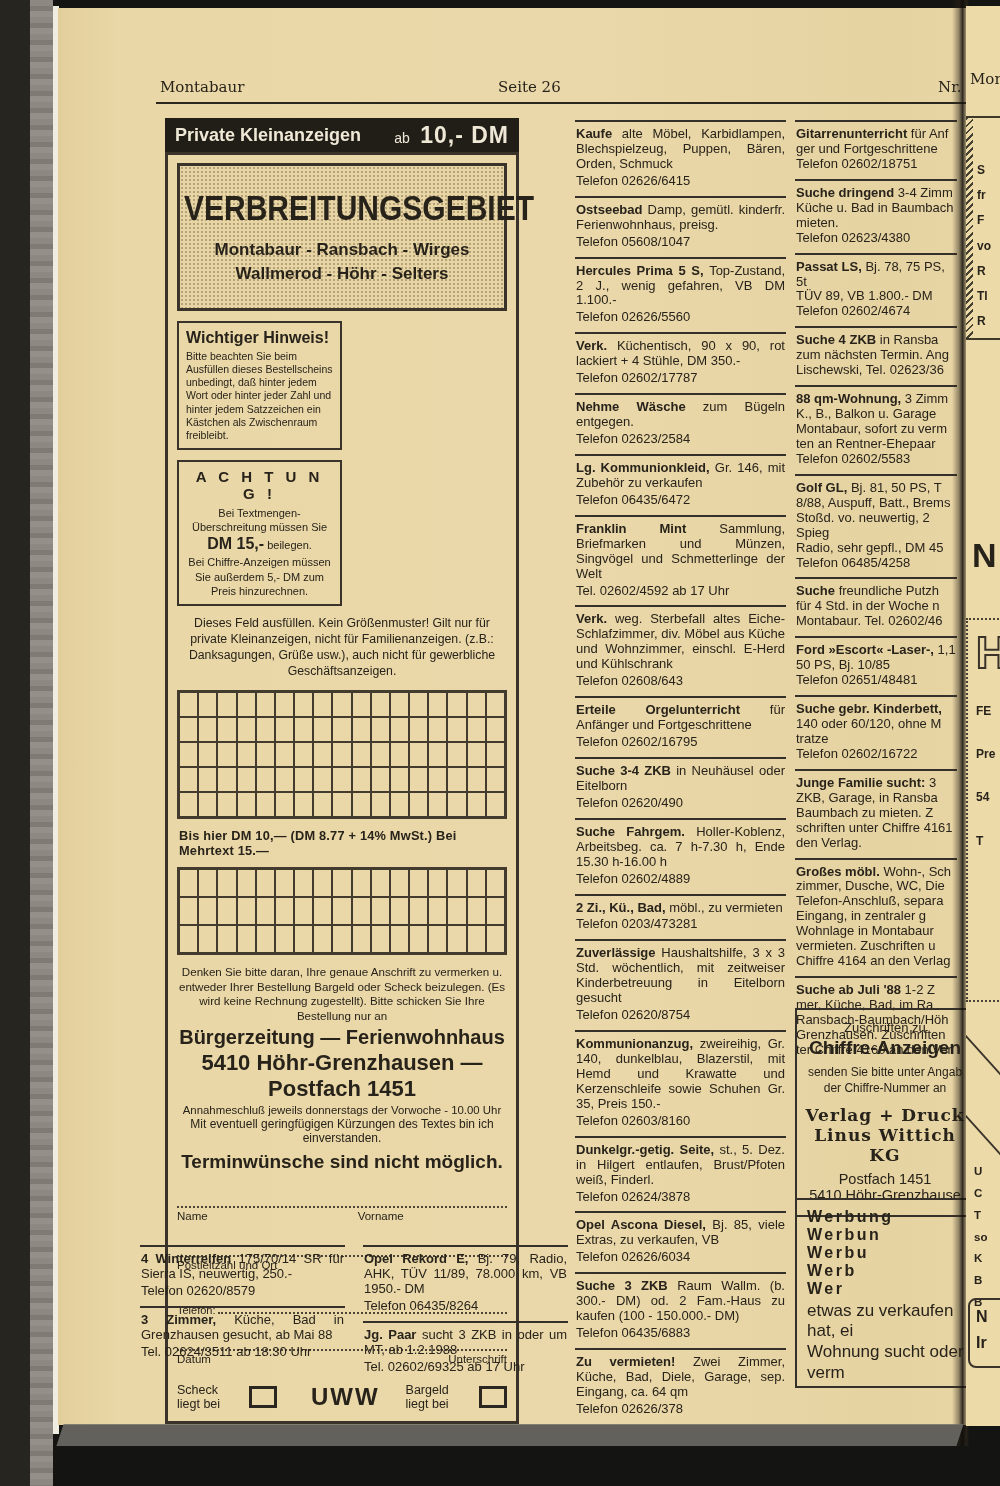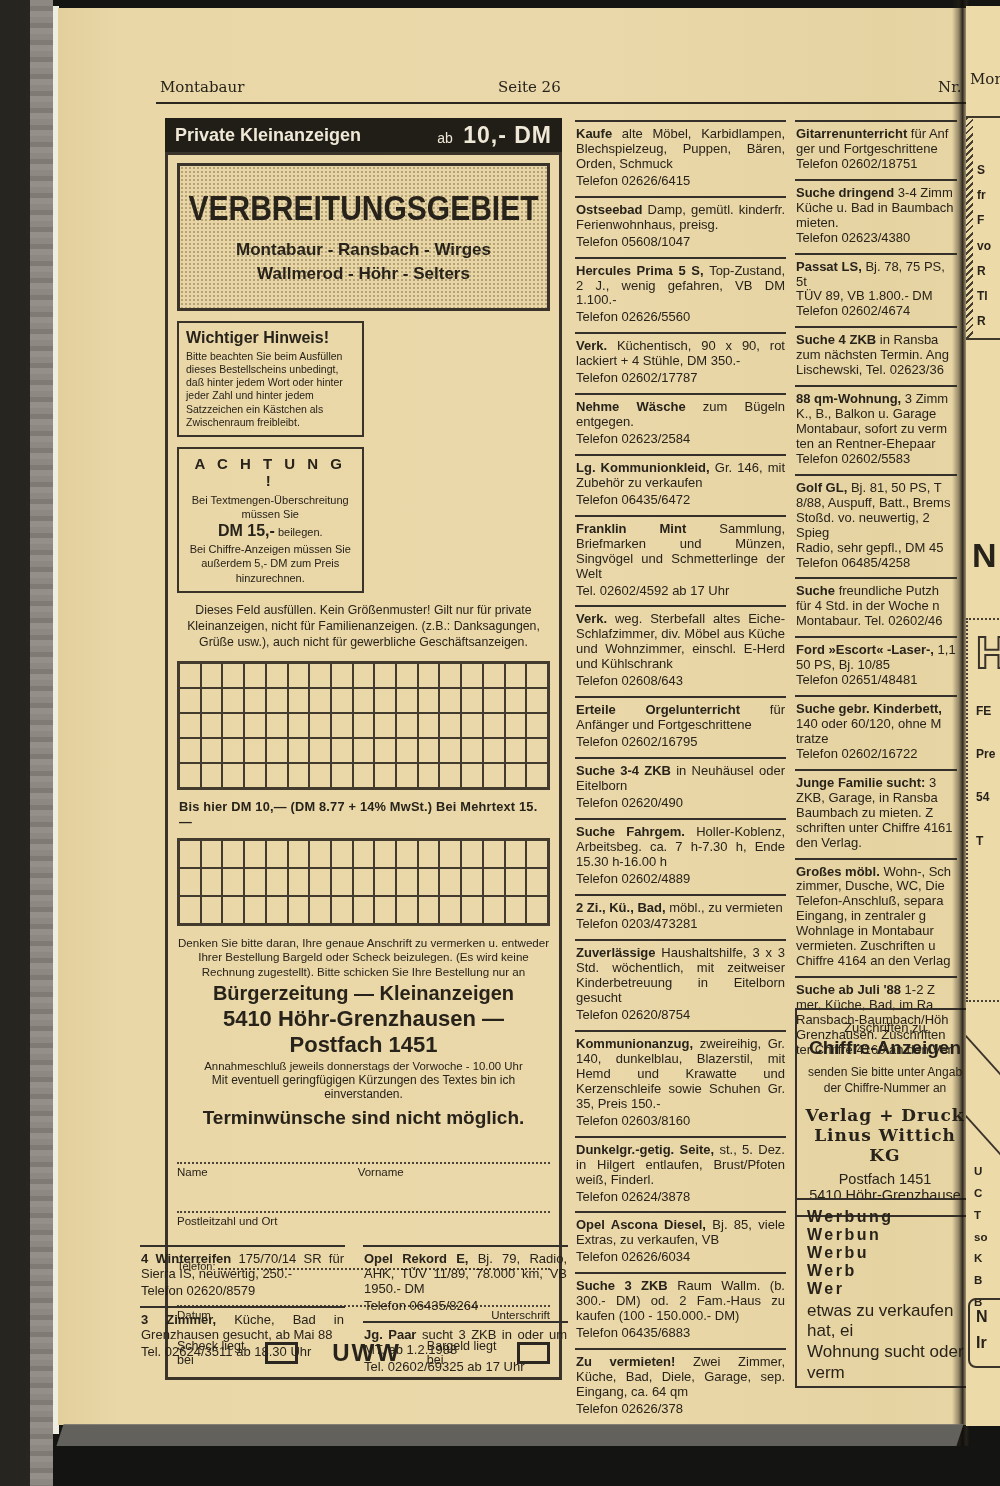--- a/index.html
+++ b/index.html
@@ -15,21 +15,21 @@
   
   .page{position:absolute;left:58px;top:8px;width:942px;height:1417px;
      background:linear-gradient(90deg,#e2cf9c 0px,#e9d7a7 60px,#ead8aa 55%,#e6d3a2 88%,#e9d6a6 100%);}
   .masthead{position:absolute;left:0;top:62px;width:100%;height:40px;font-family:"DejaVu Serif",serif;font-size:15px;}
   .masthead .m-left{position:absolute;left:102px;top:8px;}
   .masthead .m-center{position:absolute;left:440px;top:8px;}
   .masthead .m-right{position:absolute;left:880px;top:8px;}
   .masthead .m-rule{position:absolute;left:98px;top:32px;width:832px;height:0;border-top:2px solid #2c271e;}
 
   
-  .form-col{position:absolute;left:107px;top:110px;width:397px;border-radius:21px;}
+  .form-col{position:absolute;left:107px;top:110px;width:354px;border-radius:21px;}
   .form-titlebar{background:#211e18;color:#efe8d6;height:34px;display:flex;align-items:center;
      justify-content:space-between;padding:0 10px;box-sizing:border-box;}
   .form-titlebar .t-left{font-weight:bold;font-size:18px;}
   .form-titlebar .t-ab{font-size:14px;margin-right:6px;}
   .form-titlebar .t-price{font-weight:bold;font-size:23px;letter-spacing:1px;}
   .form-outer{border:3px solid #39332a;box-sizing:border-box;padding:8px 9px 10px;background:transparent;}
   .area-box{border:3px solid #39332a;background:#e7d5a5;
      background-image:radial-gradient(circle,#b5a276 1.1px,transparent 1.2px);background-size:4px 4px;
      text-align:center;padding:26px 4px 24px;margin-bottom:10px;}
   .area-box .a-title{font-weight:800;font-size:30px;letter-spacing:0px;transform:scaleY(1.15);
@@ -300,21 +300,21 @@
             <div class="cell"></div>
             <div class="cell"></div>
             <div class="cell"></div>
             <div class="cell"></div>
             <div class="cell"></div>
             <div class="cell"></div>
             <div class="cell"></div>
           </div>
 
         <p class="address-note">Denken Sie bitte daran, Ihre genaue Anschrift zu vermerken u. entweder Ihrer Bestellung Bargeld oder Scheck beizulegen. (Es wird keine Rechnung zugestellt). Bitte schicken Sie Ihre Bestellung nur an</p>
-        <p class="addr1">Bürgerzeitung — Kleinanzeigen</p>
+        <p class="addr1">Bürgerzeitung — Ferienwohnhaus</p>
         <p class="addr2">5410 Höhr-Grenzhausen — Postfach 1451</p>
         <p class="deadline">Annahmeschluß jeweils donnerstags der Vorwoche - 10.00 Uhr</p>
         <p class="consent">Mit eventuell geringfügigen Kürzungen des Textes bin ich einverstanden.</p>
         <p class="no-dates">Terminwünsche sind nicht möglich.</p>
 
         <div class="field">
           <div class="dots"></div>
           <div class="labels">
             <span>Name</span>
             <span class="lab2">Vorname</span>

